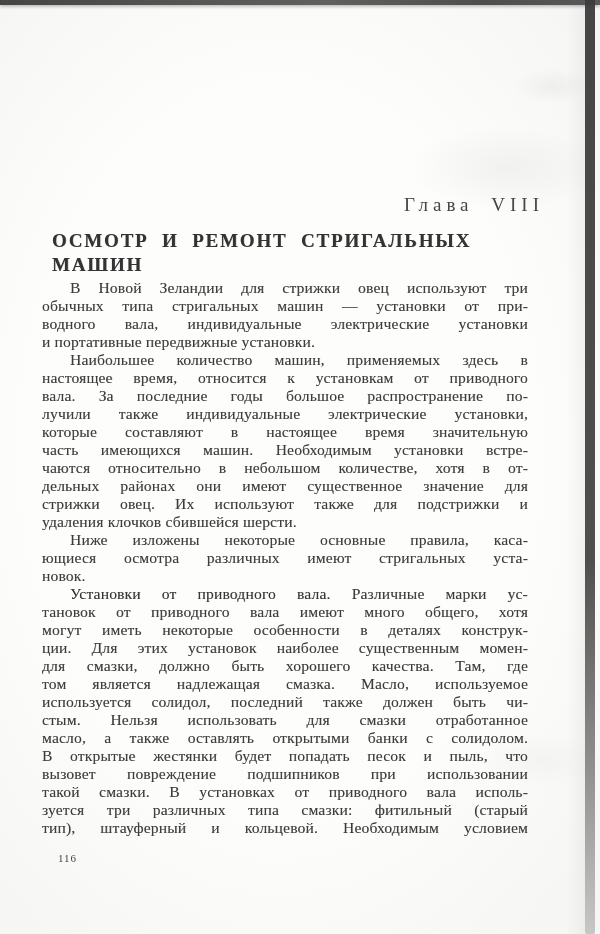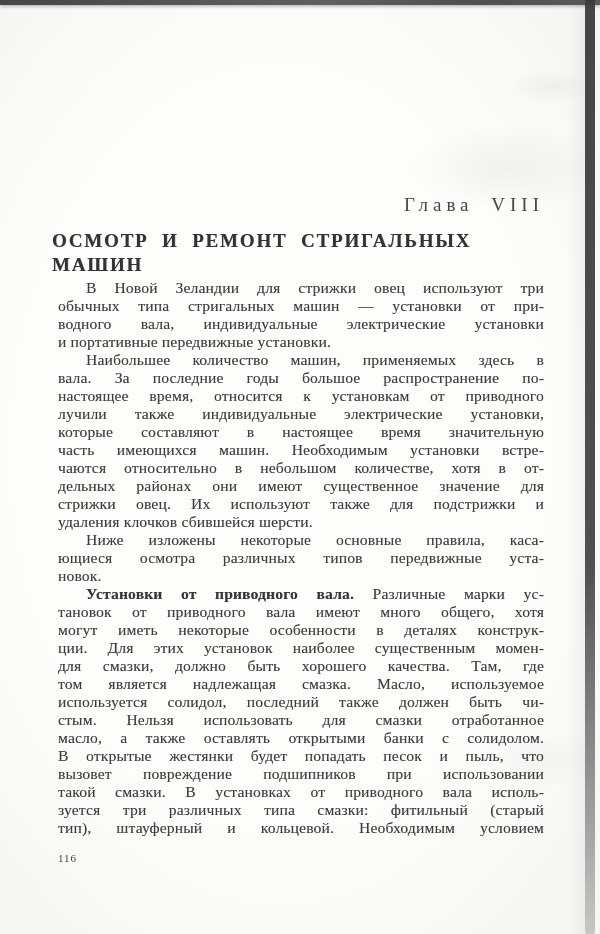--- a/index.html
+++ b/index.html
@@ -37,63 +37,63 @@
     text-align: right; font-size: 19px; line-height: 18px;
     letter-spacing: 5px; word-spacing: 8px; color: #474747;
   }
   .title {
     position: absolute; left: 52px; top: 229px; width: 522px; margin: 0;
     text-align: left; font-size: 19px; line-height: 24px; font-weight: bold;
     letter-spacing: 1.8px; word-spacing: 7px; color: #333;
     text-shadow: 0.4px 0.4px 0.6px rgba(50,50,50,0.45);
   }
   .body-text {
-    position: absolute; left: 58px; top: 279px; width: 486px;
+    position: absolute; left: 42px; top: 279px; width: 486px;
     font-size: 15.5px; letter-spacing: 0.2px;
     text-shadow: 0.3px 0.3px 0.5px rgba(55,55,55,0.38);
   }
   .line {
     height: 18px; line-height: 18px;
     text-align: justify; text-align-last: justify; text-justify: inter-word;
     white-space: nowrap; overflow: visible;
   }
   .line { white-space: normal; }
   .line.indent { padding-left: 28px; }
   .line.flush { text-align-last: left; }
-  .lead { font-weight: bold; color: #353535; }
+  .lead { font-weight: normal; color: #353535; }
   .pagenum {
     position: absolute; left: 58px; top: 852px;
     font-size: 11px; letter-spacing: 1px; color: #444;
   }
 </style>
 </head>
 <body>
 
 <div class="page">
   <div class="scan-edge-top"></div>
   <div class="scan-edge-right"></div>
   <div class="chapter">Глава VIII</div>
   <h1 class="title">ОСМОТР И РЕМОНТ СТРИГАЛЬНЫХ МАШИН</h1>
   <div class="body-text" id="body-text">
       <div class="line indent">В Новой Зеландии для стрижки овец используют три</div>
       <div class="line">обычных типа стригальных машин — установки от при-</div>
       <div class="line">водного вала, индивидуальные электрические установки</div>
       <div class="line flush">и портативные передвижные установки.</div>
       <div class="line indent">Наибольшее количество машин, применяемых здесь в</div>
+      <div class="line">настоящее время, относится к установкам от приводного</div>
       <div class="line">вала. За последние годы большое распространение по-</div>
-      <div class="line">настоящее время, относится к установкам от приводного</div>
       <div class="line">лучили также индивидуальные электрические установки,</div>
       <div class="line">которые составляют в настоящее время значительную</div>
       <div class="line">часть имеющихся машин. Необходимым установки встре-</div>
       <div class="line">чаются относительно в небольшом количестве, хотя в от-</div>
       <div class="line">дельных районах они имеют существенное значение для</div>
       <div class="line">стрижки овец. Их используют также для подстрижки и</div>
       <div class="line flush">удаления клочков сбившейся шерсти.</div>
       <div class="line indent">Ниже изложены некоторые основные правила, каса-</div>
-      <div class="line">ющиеся осмотра различных типов передвижные уста-</div>
+      <div class="line">ющиеся осмотра различных имеют стригальных уста-</div>
       <div class="line flush">новок.</div>
       <div class="line indent"><span class="lead">Установки от приводного вала. </span>Различные марки ус-</div>
       <div class="line">тановок от приводного вала имеют много общего, хотя</div>
       <div class="line">могут иметь некоторые особенности в деталях конструк-</div>
       <div class="line">ции. Для этих установок наиболее существенным момен-</div>
       <div class="line">для смазки, должно быть хорошего качества. Там, где</div>
       <div class="line">том является надлежащая смазка. Масло, используемое</div>
       <div class="line">используется солидол, последний также должен быть чи-</div>
       <div class="line">стым. Нельзя использовать для смазки отработанное</div>
       <div class="line">масло, а также оставлять открытыми банки с солидолом.</div>

